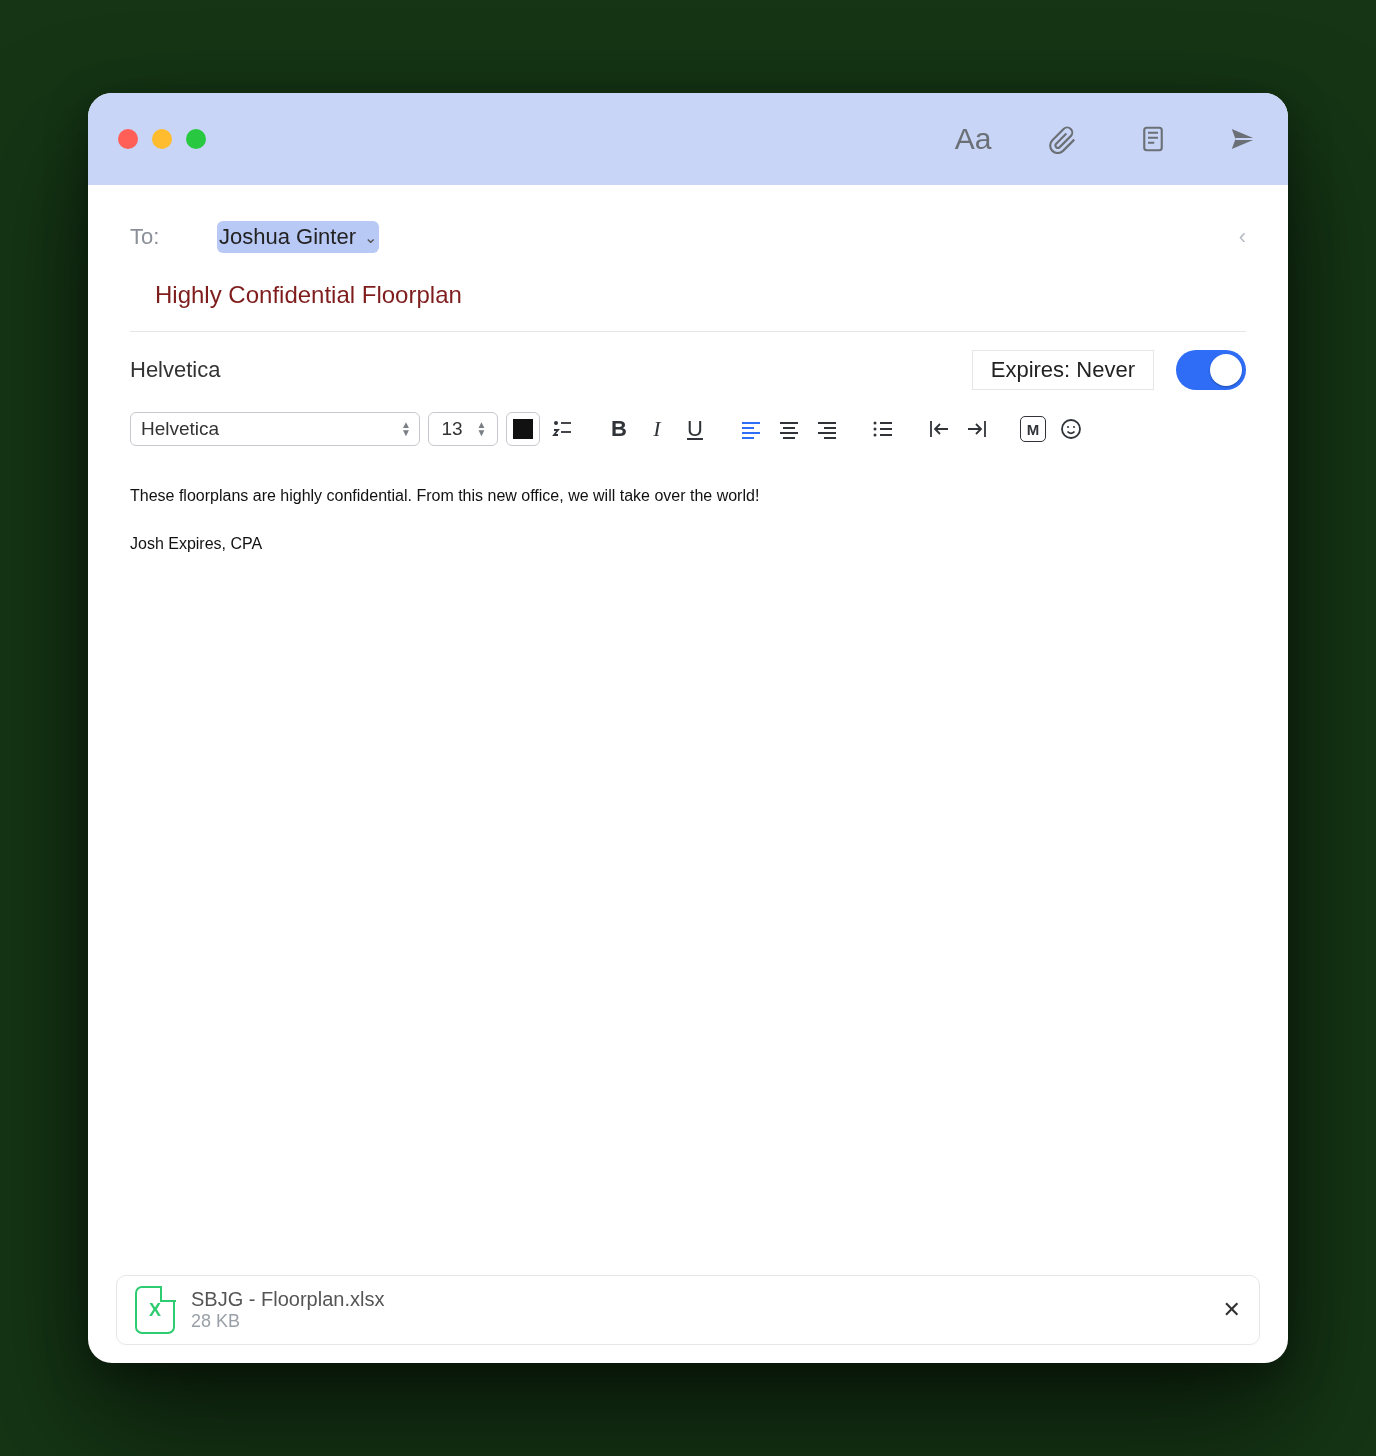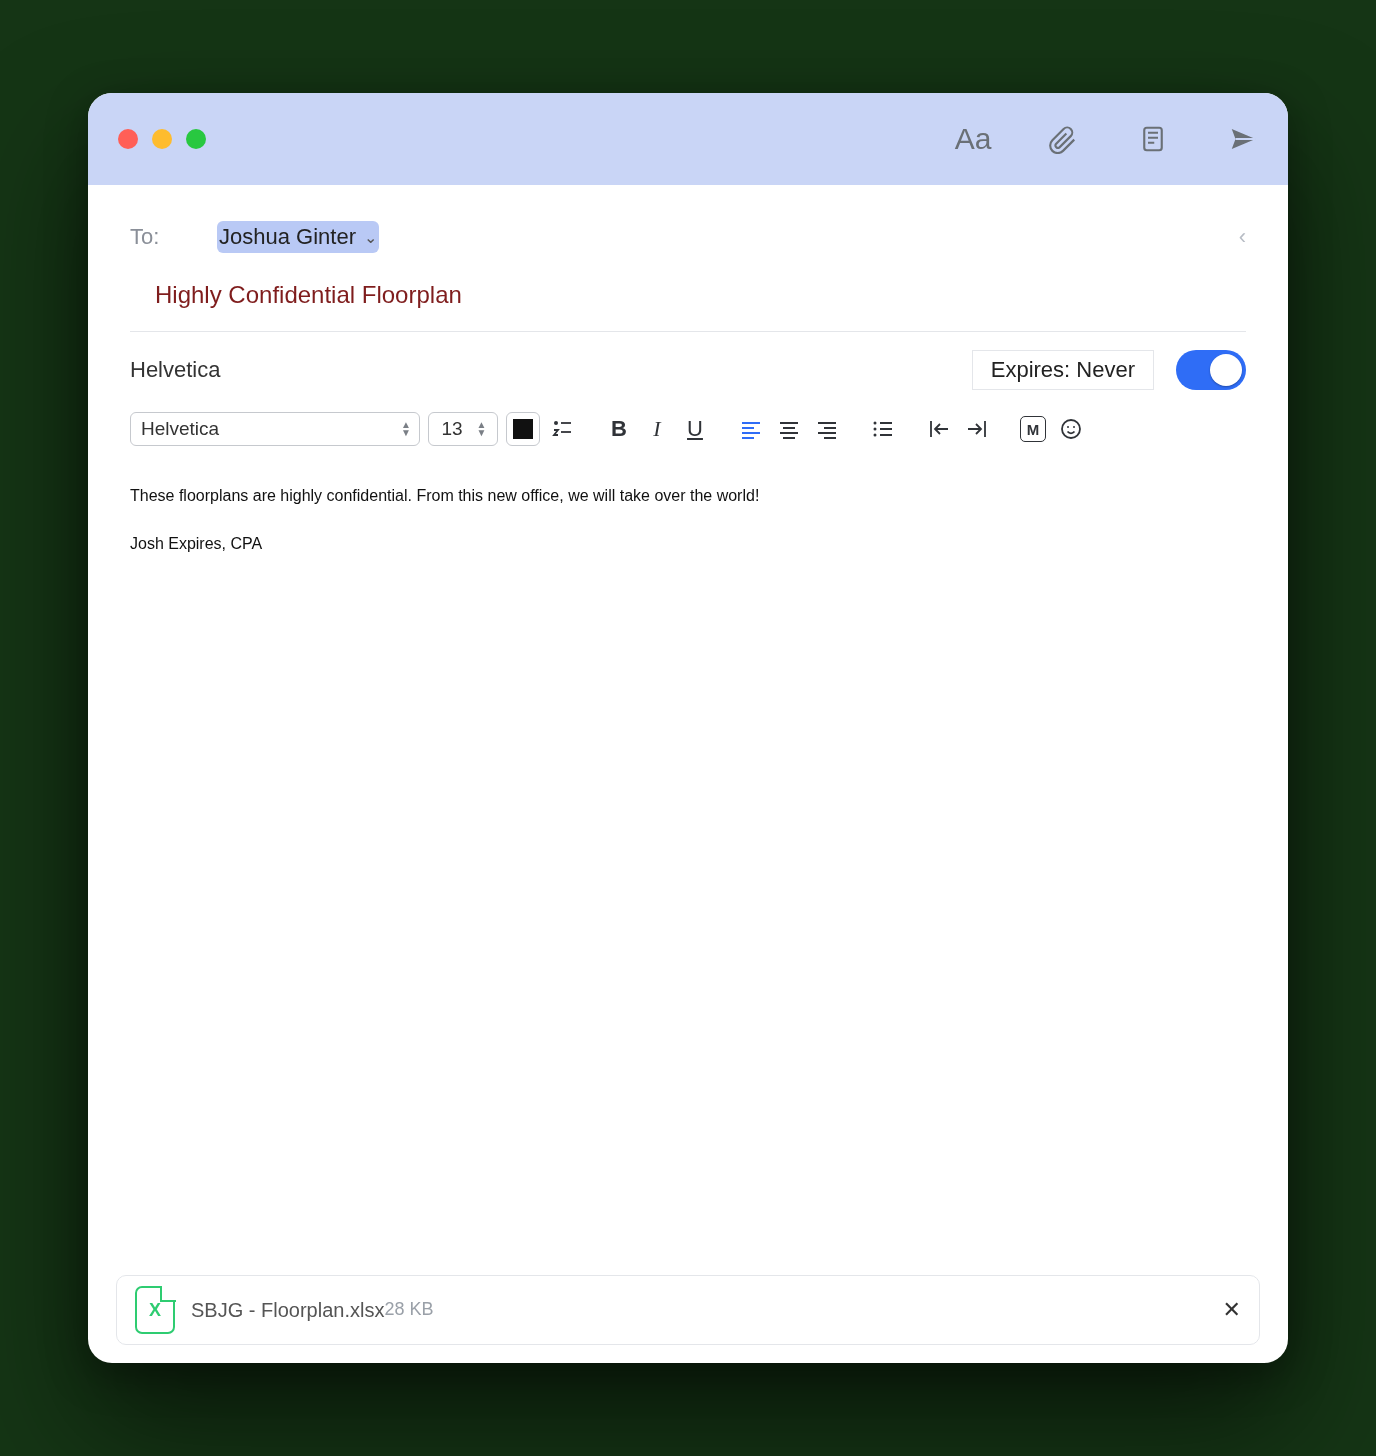--- a/index.html
+++ b/index.html
@@ -147,21 +147,21 @@
     padding:10px 18px;
   }
   .fileicon{
     width:40px;height:48px;border:2.5px solid var(--green);border-radius:7px;position:relative;
     display:flex;align-items:center;justify-content:center;color:var(--green);font-weight:700;
   }
   .fileicon::before{
     content:"";position:absolute;top:-2.5px;right:-2.5px;width:14px;height:14px;background:#fff;border-left:2.5px solid var(--green);border-bottom:2.5px solid var(--green);
   }
   .fileicon span{font-size:18px;font-weight:800}
-  .filemeta{display:flex;}
+  .filemeta{display:flex;flex-direction:column}
   .filename{font-size:20px;color:#555}
   .filesize{font-size:18px;color:#9aa0a8}
   .att-close{margin-left:auto;color:#333;cursor:pointer;font-size:22px}
 </style>
 </head>
 <body>
 
 <div class="window">
 
   <div class="titlebar">

